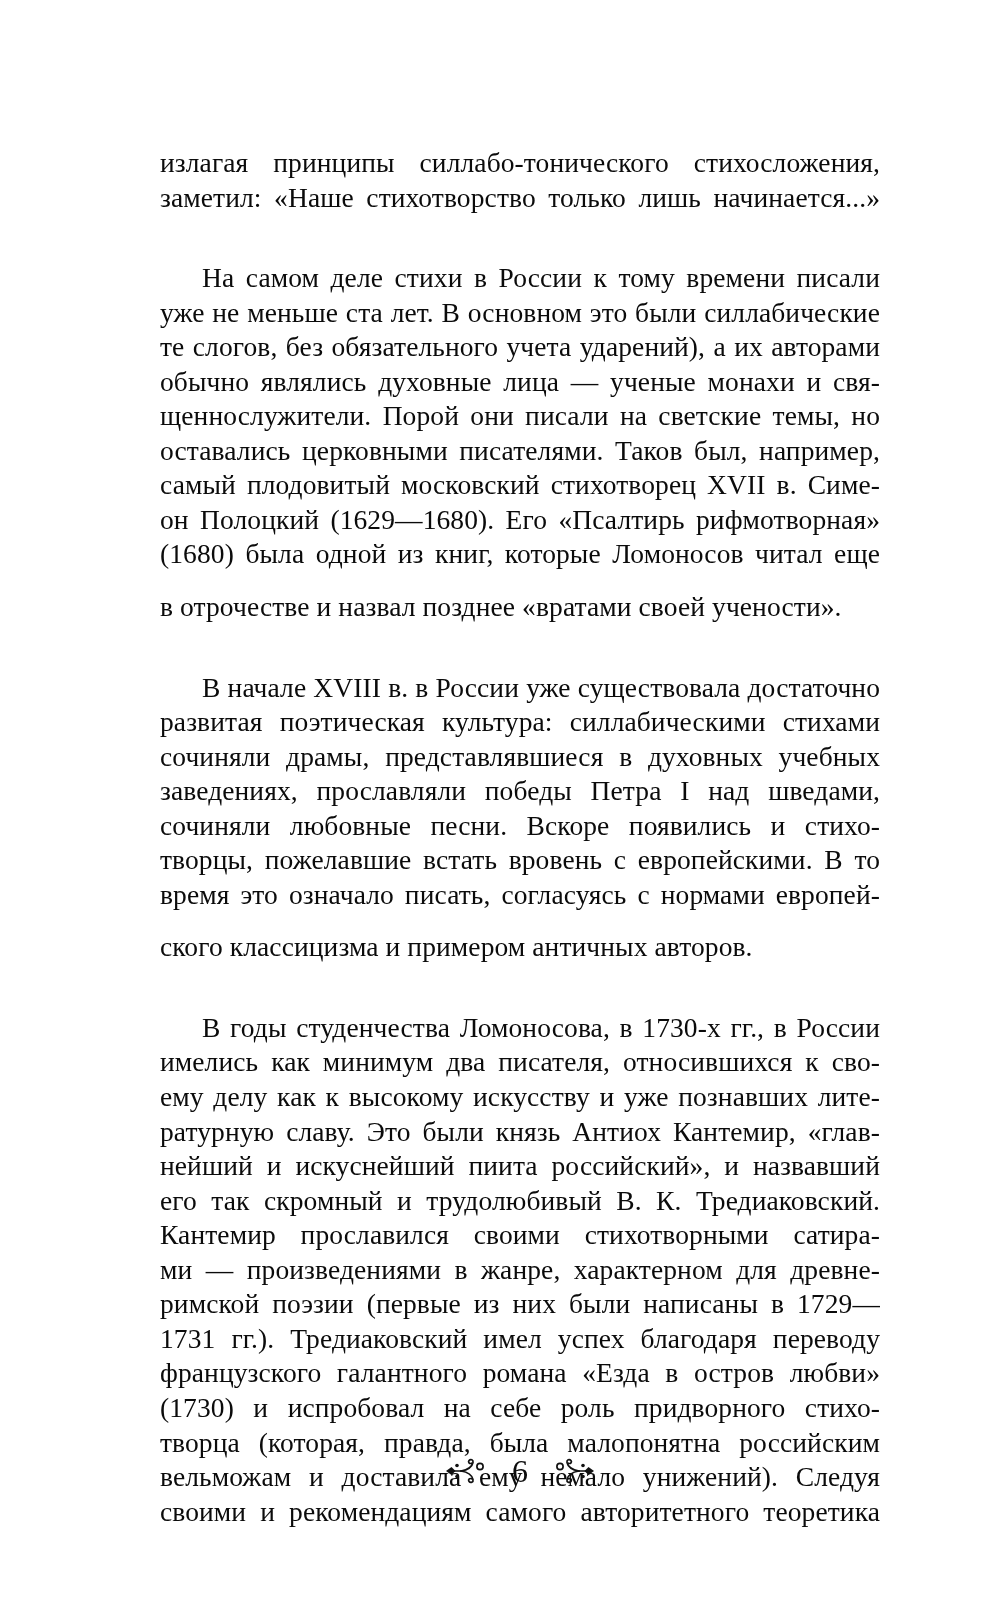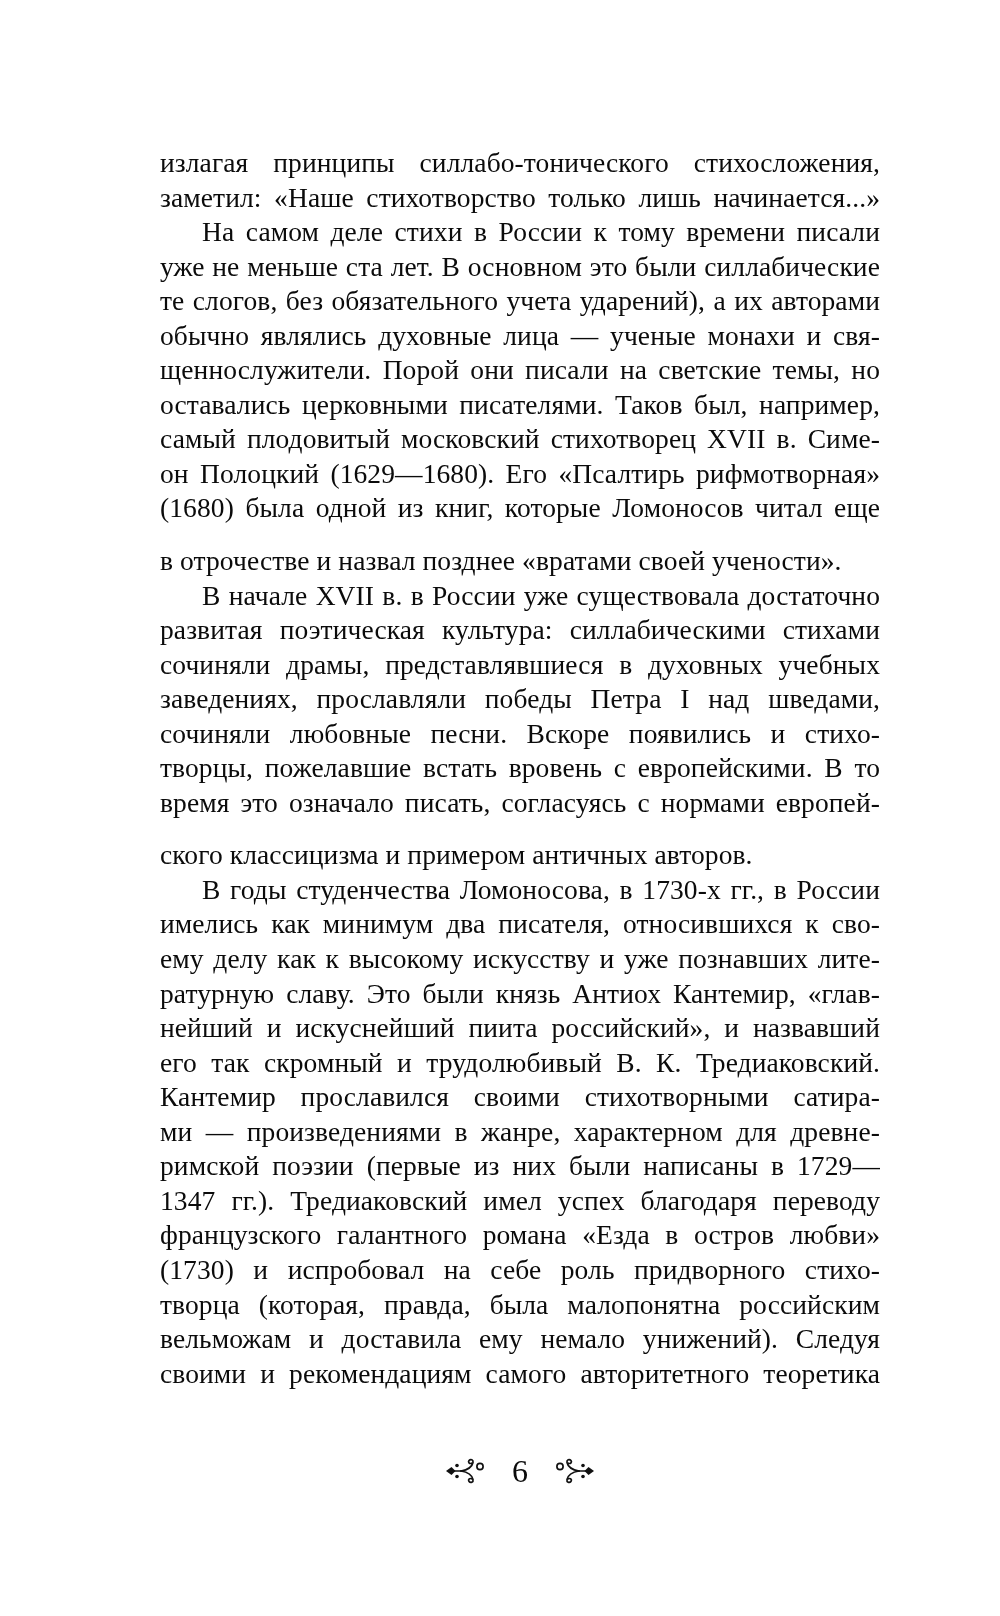--- a/index.html
+++ b/index.html
@@ -38,20 +38,21 @@
     overflow: hidden;
     white-space: normal;
     letter-spacing: 0.1px;
   }
   .line.last {
     text-align-last: left;
     margin-top: 18px;
   }
   .line.indent {
     padding-left: 42px;
+    margin-top: 46px;
   }
   .footer {
     position: absolute;
     left: 160px;
     top: 1448px;
     width: 720px;
     display: flex;
     align-items: center;
     justify-content: center;
     gap: 24px;
@@ -82,40 +83,40 @@
         <div class="line">те слогов, без обязательного учета ударений), а их авторами</div>
         <div class="line">обычно являлись духовные лица — ученые монахи и свя-</div>
         <div class="line">щеннослужители. Порой они писали на светские темы, но</div>
         <div class="line">оставались церковными писателями. Таков был, например,</div>
         <div class="line">самый плодовитый московский стихотворец XVII в. Симе-</div>
         <div class="line">он Полоцкий (1629—1680). Его «Псалтирь рифмотворная»</div>
         <div class="line">(1680) была одной из книг, которые Ломоносов читал еще</div>
         <div class="line last">в отрочестве и назвал позднее «вратами своей учености».</div>
       </div>
       <div class="para">
-        <div class="line indent">В начале XVII в. в России уже существовала достаточно</div>
+        <div class="line indent">В начале XVIII в. в России уже существовала достаточно</div>
         <div class="line">развитая поэтическая культура: силлабическими стихами</div>
         <div class="line">сочиняли драмы, представлявшиеся в духовных учебных</div>
         <div class="line">заведениях, прославляли победы Петра I над шведами,</div>
         <div class="line">сочиняли любовные песни. Вскоре появились и стихо-</div>
         <div class="line">творцы, пожелавшие встать вровень с европейскими. В то</div>
         <div class="line">время это означало писать, согласуясь с нормами европей-</div>
         <div class="line last">ского классицизма и примером античных авторов.</div>
       </div>
       <div class="para">
         <div class="line indent">В годы студенчества Ломоносова, в 1730-х гг., в России</div>
         <div class="line">имелись как минимум два писателя, относившихся к сво-</div>
         <div class="line">ему делу как к высокому искусству и уже познавших лите-</div>
         <div class="line">ратурную славу. Это были князь Антиох Кантемир, «глав-</div>
         <div class="line">нейший и искуснейший пиита российский», и назвавший</div>
         <div class="line">его так скромный и трудолюбивый В. К. Тредиаковский.</div>
         <div class="line">Кантемир прославился своими стихотворными сатира-</div>
         <div class="line">ми — произведениями в жанре, характерном для древне-</div>
         <div class="line">римской поэзии (первые из них были написаны в 1729—</div>
-        <div class="line">1347 гг.). Тредиаковский имел успех благодаря переводу</div>
+        <div class="line">1731 гг.). Тредиаковский имел успех благодаря переводу</div>
         <div class="line">французского галантного романа «Езда в остров любви»</div>
         <div class="line">(1730) и испробовал на себе роль придворного стихо-</div>
         <div class="line">творца (которая, правда, была малопонятна российским</div>
         <div class="line">вельможам и доставила ему немало унижений). Следуя</div>
         <div class="line">своими и рекомендациям самого авторитетного теоретика</div>
       </div>
     </div>
 
   <div class="footer">
     <span>

